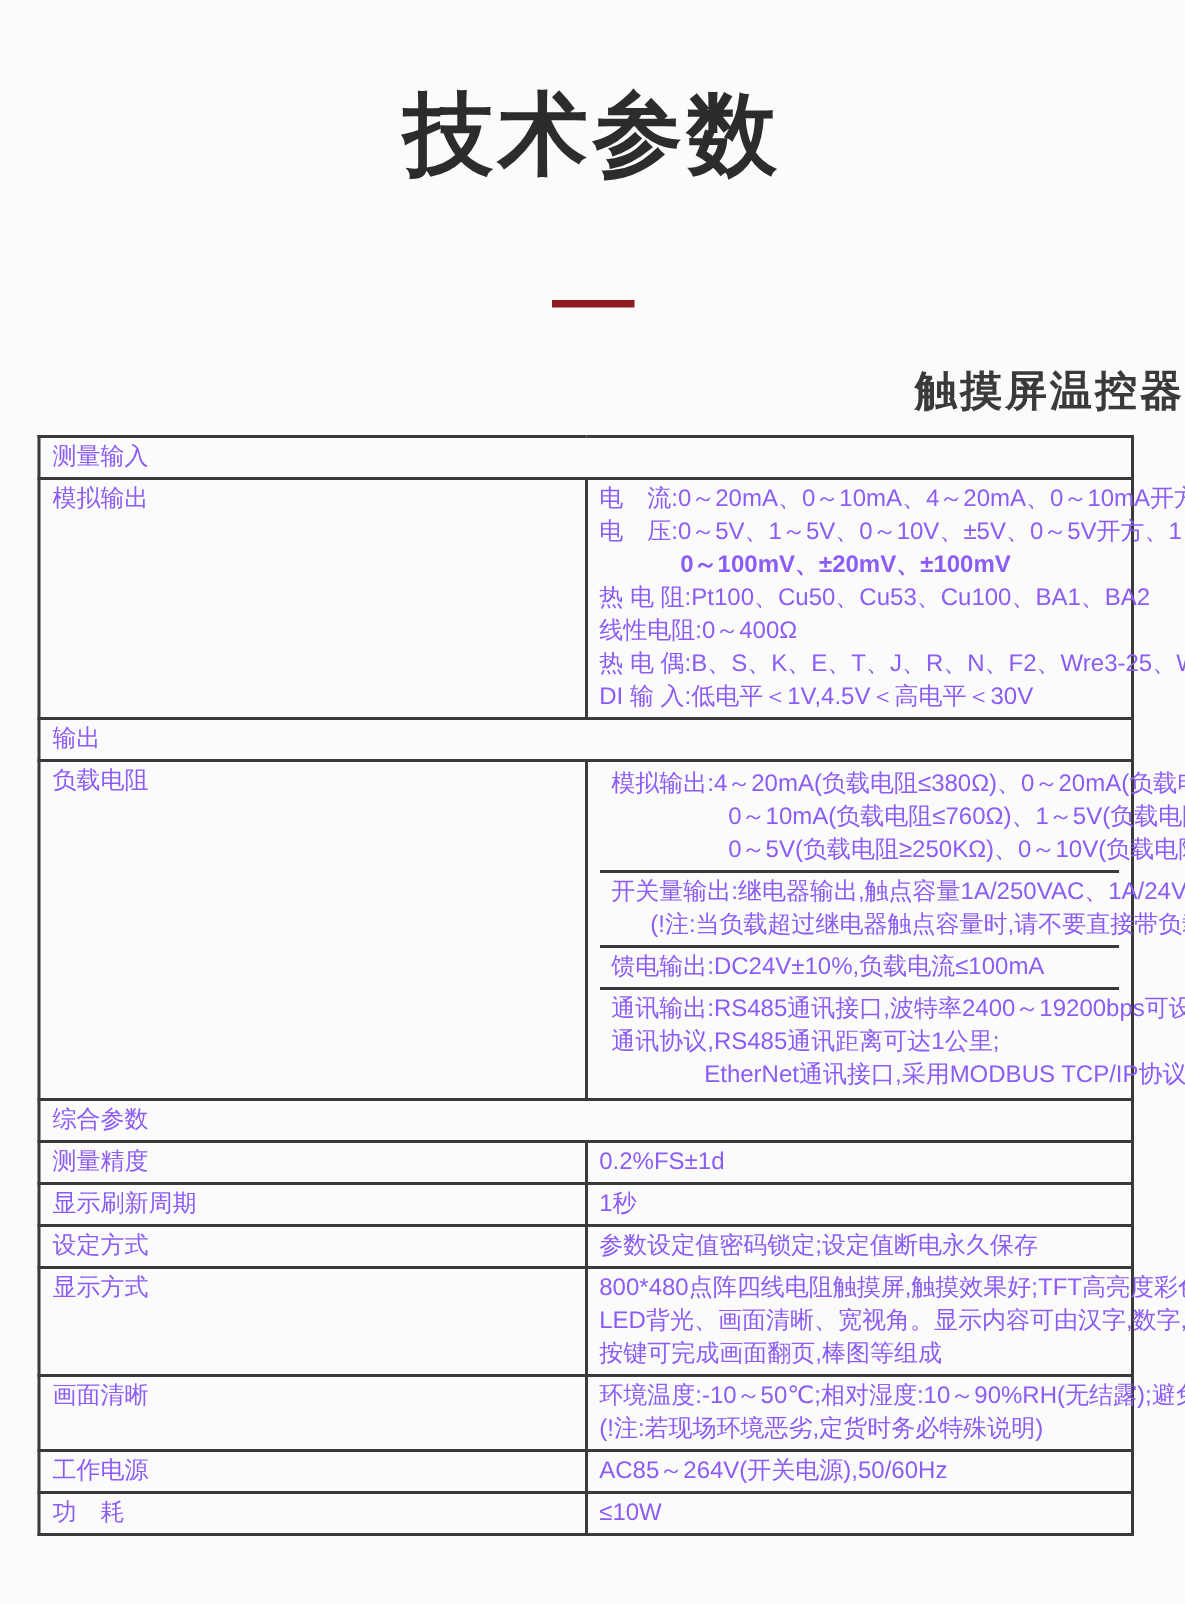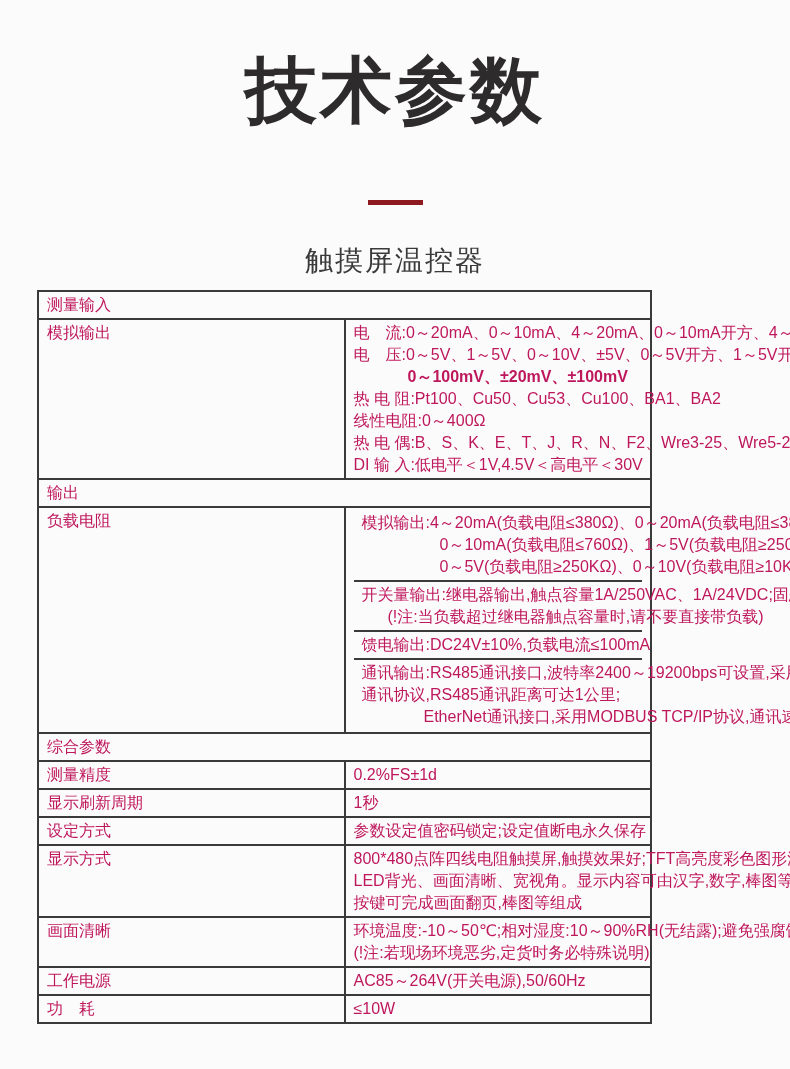--- a/index.html
+++ b/index.html
@@ -11,51 +11,51 @@
     font-family: "Liberation Sans", "DejaVu Sans", sans-serif;
     color: #3a3a3a;
     overflow: hidden;
   }
   .page { width: 790px; height: 1069px; position: relative; }
 
   .title {
     margin: 0;
     padding-top: 42px;
     text-align: center;
-    font-size: 72px;
+    font-size: 60px;
     line-height: 96px;
     font-weight: 900;
     letter-spacing: 3px;
     color: #2d2b2c;
   }
   .divider {
     width: 55px;
     height: 5px;
     background: #8e1a20;
     margin: 62px auto 0 auto;
   }
   .subtitle {
     margin: 0;
     margin-top: 40px;
-    text-align: center;
+    text-align: right;
     font-size: 28px;
     line-height: 32px;
-    font-weight: 400;
+    font-weight: 700;
     letter-spacing: 2px;
     color: #3a3a3a;
   }
 
   table.spec {
     border-collapse: collapse;
     table-layout: fixed;
-    width: 615px;
-    margin: 13px 0 0 37px;
+    width: 731px;
+    margin: 13px 0 0 25px;
     font-size: 16px;
     line-height: 22px;
-    color: #be185d;
+    color: #8b5cf6;
   }
   table.spec td {
     border: 2px solid #3a3a3a;
     padding: 2px 8px;
     vertical-align: top;
   }
   td.lbl { width: 90px; padding-right: 4px; white-space: normal; }
   td.sec-hd { font-size: 16px; }
   .ln { white-space: nowrap; }
   .ind1 { padding-left: 54px; font-weight: bold; }   

